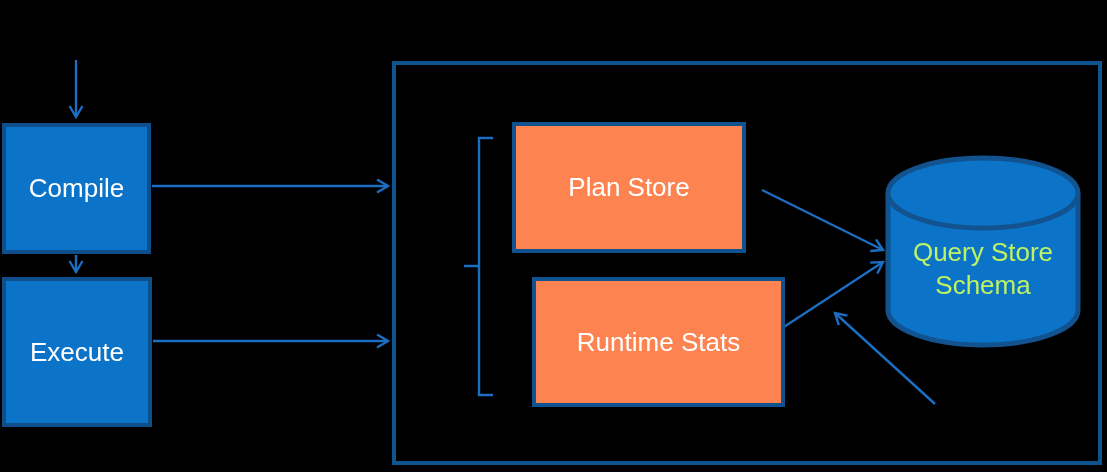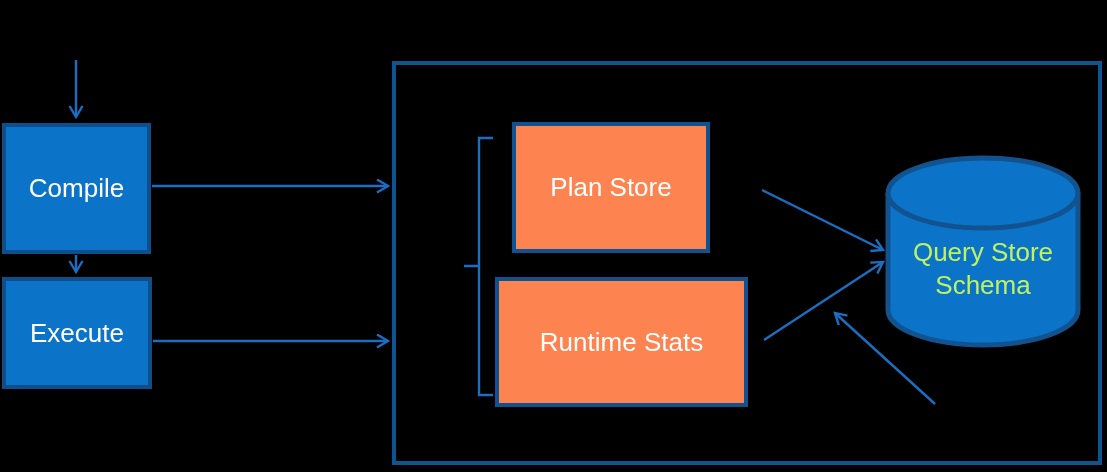--- a/index.html
+++ b/index.html
@@ -19,30 +19,30 @@
     justify-content: center;
     color: #ffffff;
     font-size: 26px;
     box-sizing: border-box;
     text-align: center;
   }
   .node-blue   { background: #0B74C9; border: 4px solid #0D4E8B; justify-content: center; }
   .node-orange { background: #FD8351; border: 4px solid #10518F; }
 
   #compile       { left: 2px;   top: 123px; width: 149px; height: 131px; }
-  #execute       { left: 2px;   top: 277px; width: 150px; height: 112px; }
+  #execute       { left: 2px;   top: 277px; width: 150px; height: 150px; }
   #container-rect{
     position: absolute;
     left: 392px; top: 61px; width: 710px; height: 404px;
     border: 4px solid #10548F;
     box-sizing: border-box;
     background: transparent;
   }
-  #plan-store    { left: 512px; top: 122px; width: 198px; height: 131px; }
-  #runtime-stats { left: 495px; top: 277px; width: 253px; height: 130px; }
+  #plan-store    { left: 512px; top: 122px; width: 234px; height: 131px; }
+  #runtime-stats { left: 532px; top: 277px; width: 253px; height: 130px; }
 
   #db-label {
     position: absolute;
     left: 891px; top: 236px; width: 184px;
     color: #bef264;
     font-size: 26px;
     line-height: 33px;
     text-align: center;
   }
 </style>

